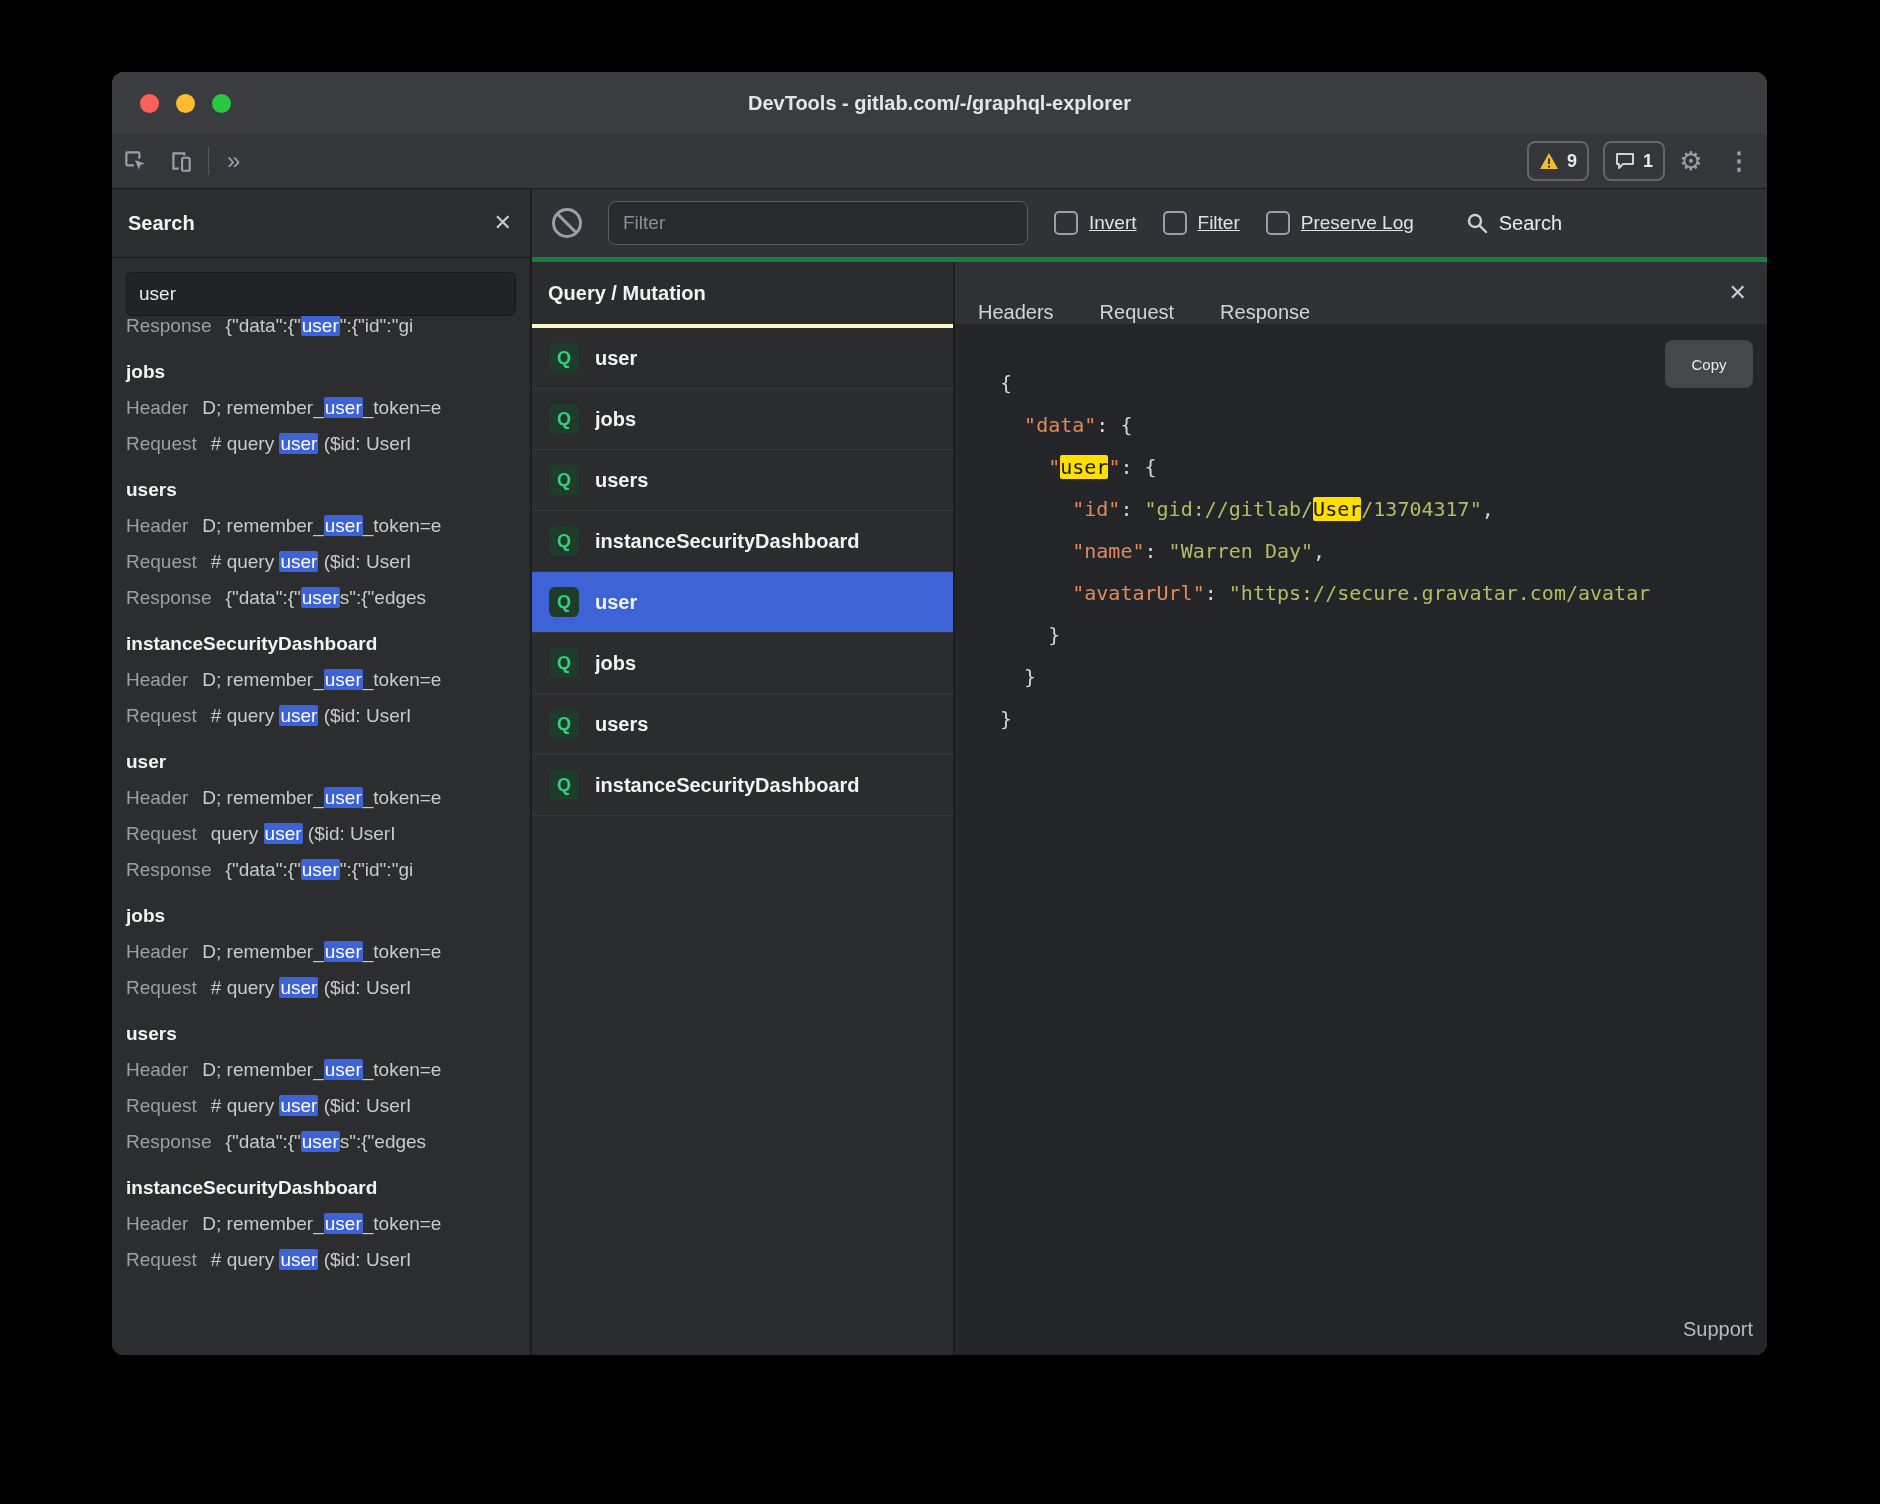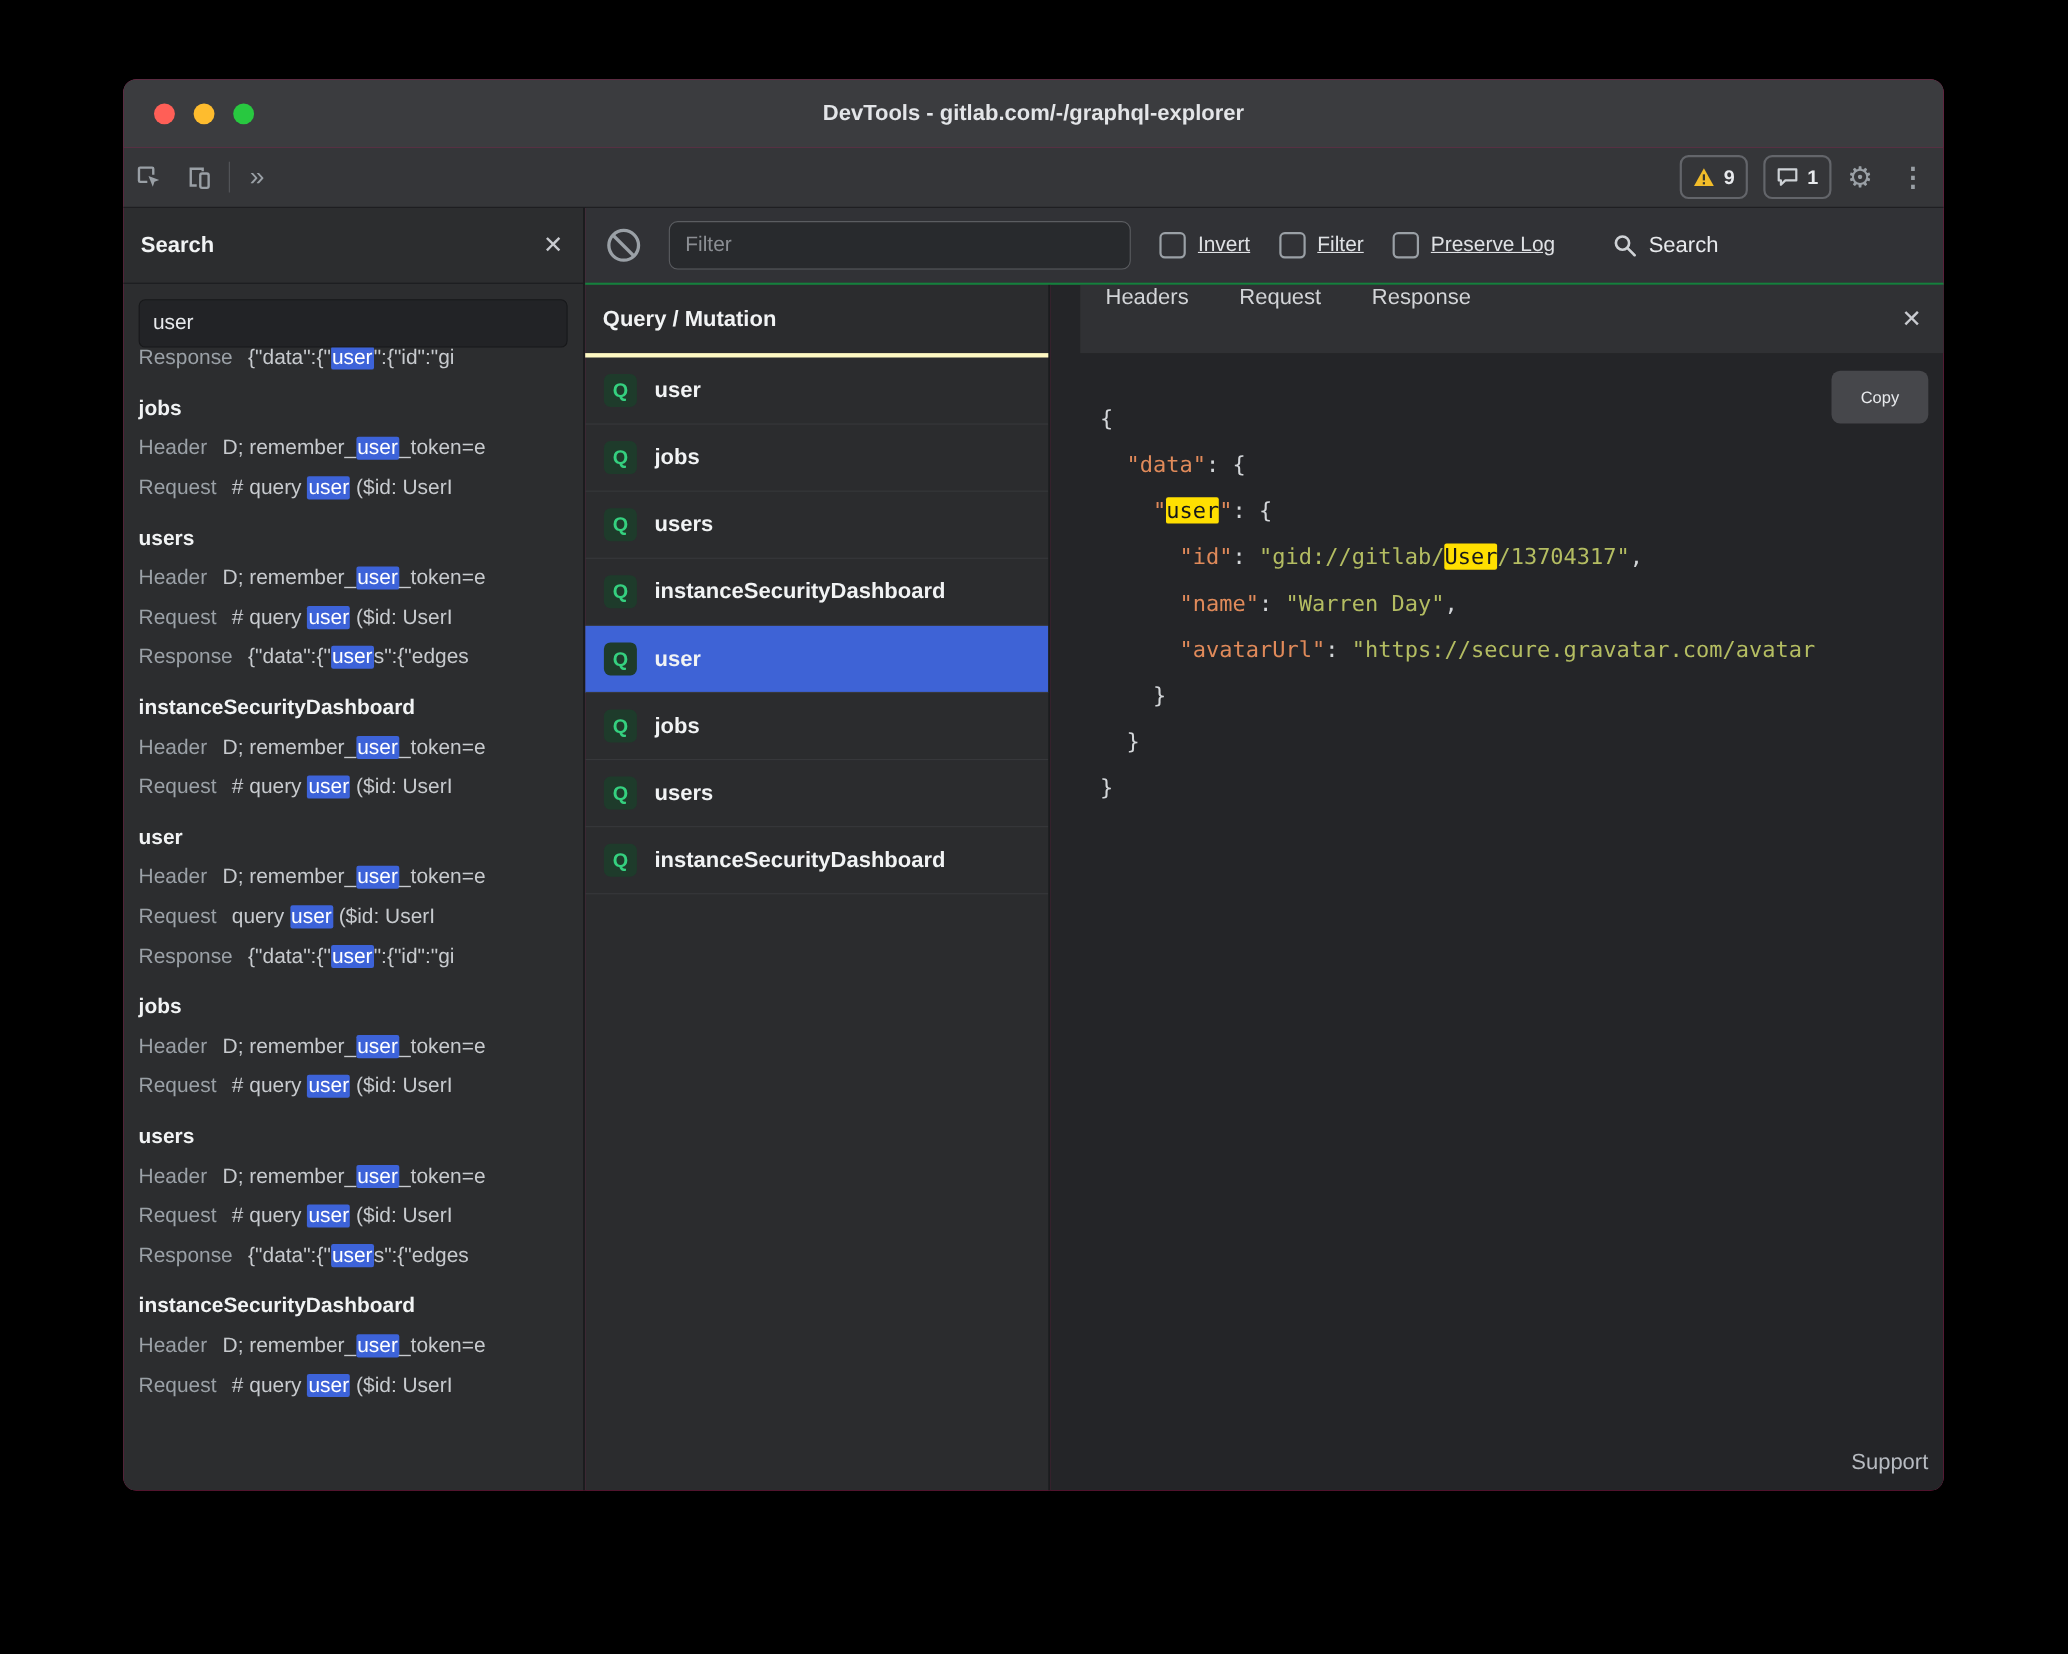--- a/index.html
+++ b/index.html
@@ -101,21 +101,21 @@
   .group-title {
     font-size: 19px; line-height: 36px; margin-top: 10px;
     color: #f1f3f4; font-weight: bold; white-space: nowrap;
   }
   .hl-blue { background: #3d63d9; color: #fff; border-radius: 2px; padding: 0 1px; }
   
   .right-area { flex: 1; display: flex; flex-direction: column; min-width: 0; }
   .filter-bar {
     height: 68px; flex: 0 0 auto;
     background: #313236;
-    border-bottom: 2px solid #15803d;
+    border-bottom: 5px solid #15803d;
     display: flex; align-items: center;
     padding: 0 20px; gap: 26px;
   }
   .block-icon {
     width: 24px; height: 24px; border: 3px solid #9aa0a6; border-radius: 50%;
     position: relative; flex: 0 0 auto;
   }
   .block-icon::after {
     content: ""; position: absolute; left: -2px; top: 10.5px;
     width: 28px; height: 3px; background: #9aa0a6; transform: rotate(45deg);
@@ -161,21 +161,21 @@
     font-size: 18px; font-weight: bold;
   }
   .q-label {
     margin-left: 16px; color: #f1f3f4; font-size: 20px; font-weight: bold;
     white-space: nowrap; overflow: hidden;
   }
   
   .response-panel { flex: 1; display: flex; flex-direction: column; min-width: 0; background: #242528; }
   .resp-tabs {
     height: 62px; flex: 0 0 auto; position: relative;
-    background: #303134; display: flex; align-items: flex-start; margin-left: 27px;
+    background: #303134; display: flex; align-items: flex-end;
   }
   .resp-tab-list { display: flex; align-items: stretch; }
   .resp-tab {
     padding: 0 23px; display: flex; align-items: center;
     color: #d2d4d7; font-size: 20px; white-space: nowrap;
   }
   .resp-tab.active { background: #242528; color: #f1f3f4; font-weight: bold; }
   .resp-close {
     position: absolute; right: 20px; top: 0; bottom: 0;
     display: flex; align-items: center;

